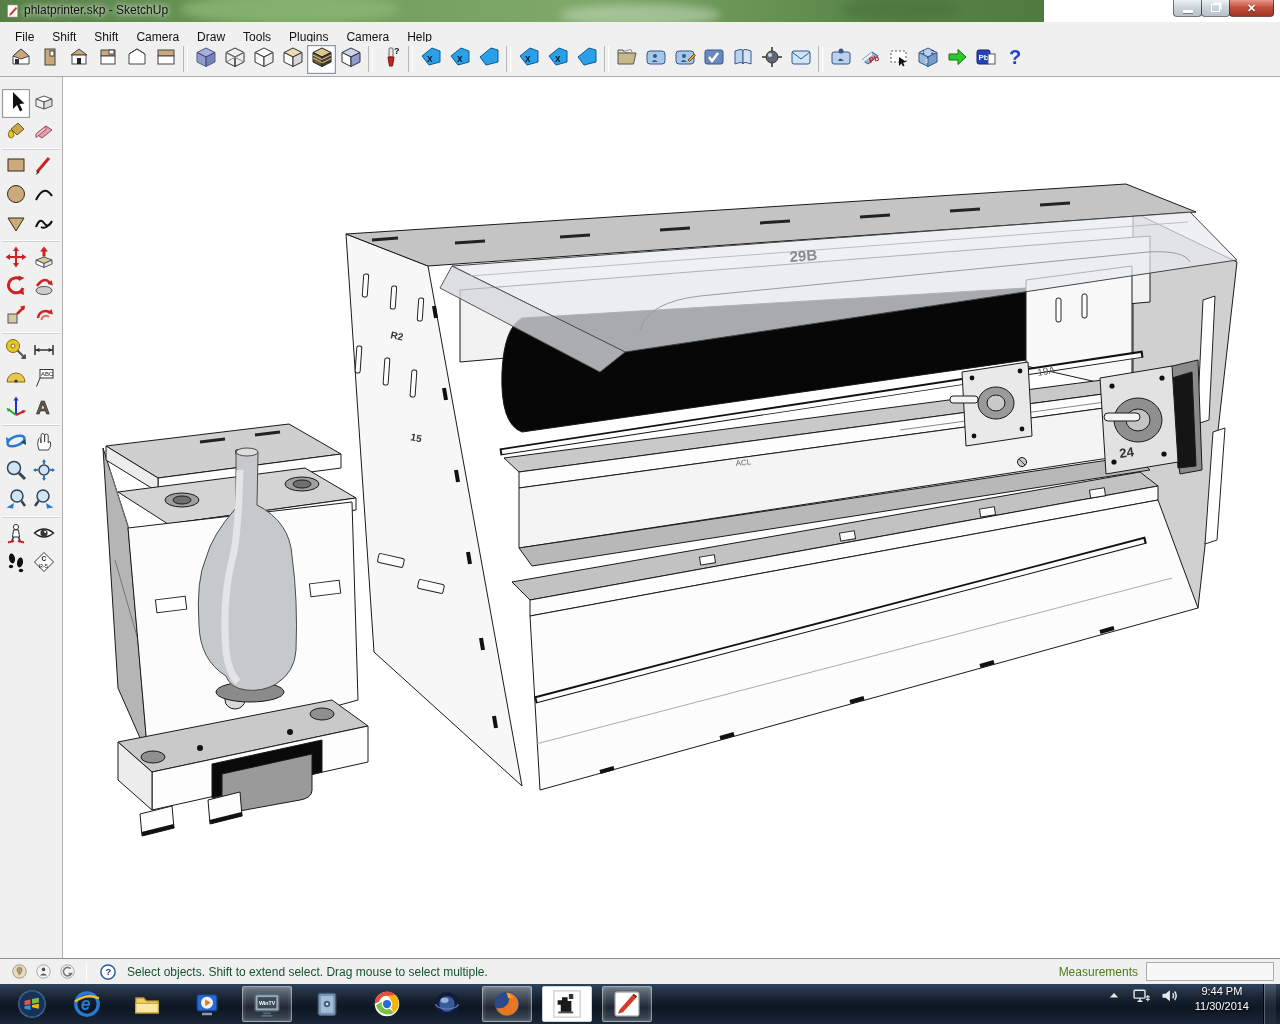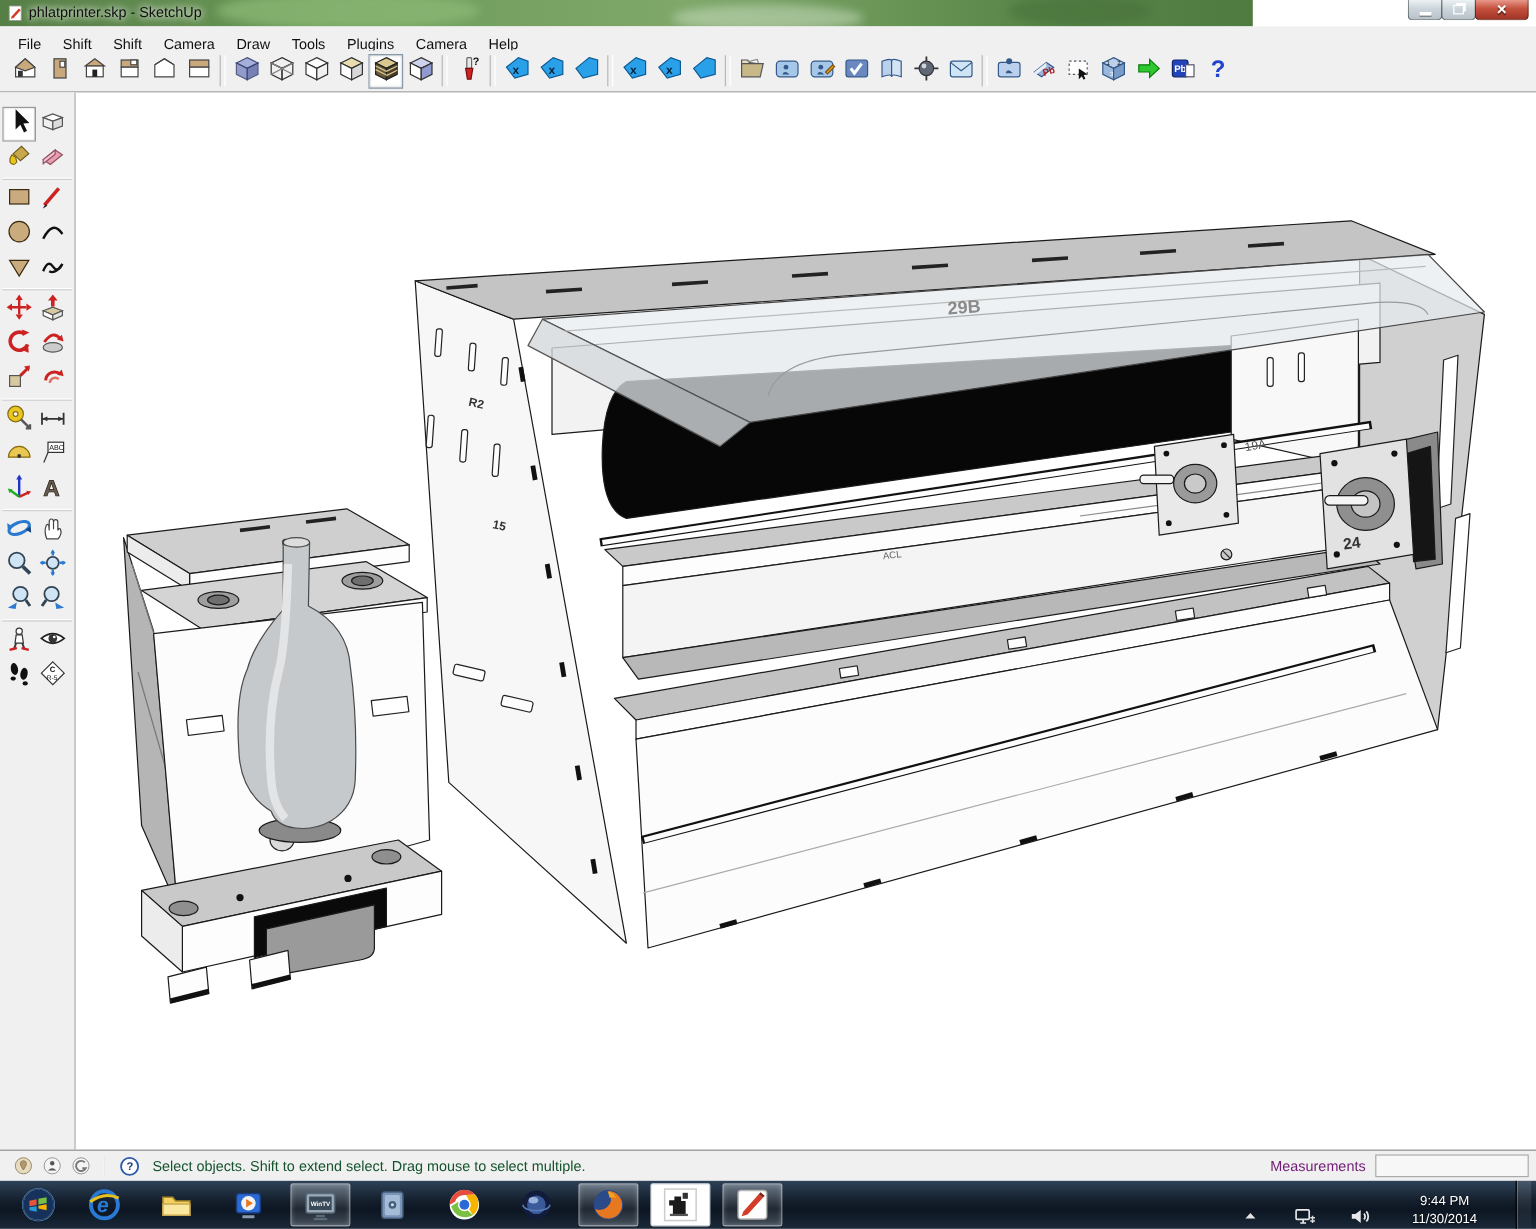--- a/index.html
+++ b/index.html
@@ -52,34 +52,34 @@
   #model-svg { position:absolute; left:0; top:0; z-index:2; }
 
   
   .statusbar { position:absolute; left:0; top:958px; width:1280px; height:26px;
     background:#f0f0f0; border-top:1px solid #919191; display:flex; align-items:center;
     padding:0 6px; z-index:30; }
   .sb-icons { display:flex; gap:6px; align-items:center; margin-left:4px; }
   .sb-sep { width:1px; height:18px; background:#b8b8b8; border-right:1px solid #fff; margin:0 10px; }
   .sb-hint { font-size:12px; color:#14532d; margin-left:8px; }
   .sb-right { margin-left:auto; display:flex; align-items:center; }
-  .sb-meas-label { font-size:12px; color:#701a75; margin-right:8px; }
+  .sb-meas-label { font-size:12px; color:#4d7c0f; margin-right:8px; }
   .sb-meas-box { width:128px; height:19px; border:1px solid #aaa; background:#f7f7f7; font-size:11px; padding:2px 4px; color:#111; }
 
   
   .taskbar { position:absolute; left:0; top:984px; width:1280px; height:40px;
     background:linear-gradient(#2e4258,#15202e 40%,#0d1622 60%,#1a2838);
     display:flex; align-items:center; padding-left:10px; z-index:40; }
   .task-item { width:50px; height:36px; display:flex; align-items:center; justify-content:center;
     margin-right:10px; border:1px solid transparent; border-radius:2px; }
   .task-item.start { width:44px; margin-right:8px; }
   .task-item.active { background:linear-gradient(rgba(255,255,255,.30),rgba(255,255,255,.08) 60%,rgba(255,255,255,.18));
     border-color:rgba(255,255,255,.45); box-shadow:inset 0 0 4px rgba(255,255,255,.25); }
   .task-item.whitecard { background:#fff; border-color:#cfd6dd; }
-  .tray { margin-left:auto; display:flex; align-items:flex-end; gap:24px; padding-right:4px; }
+  .tray { margin-left:auto; display:flex; align-items:flex-start; gap:6px; padding-right:4px; }
   .tray-icon { width:22px; height:22px; display:flex; align-items:center; justify-content:center; }
   .clock { color:#fff; font-size:11px; text-align:center; line-height:1.35; padding:0 8px; text-shadow:0 1px 2px #000; }
   .show-desktop { width:13px; height:40px; border-left:1px solid #000; box-shadow:inset 1px 0 0 rgba(255,255,255,.25);
     background:linear-gradient(rgba(255,255,255,.12),rgba(255,255,255,.03)); }
 </style>
 </head>
 <body>
 
 <div class="canvas"></div>
 

